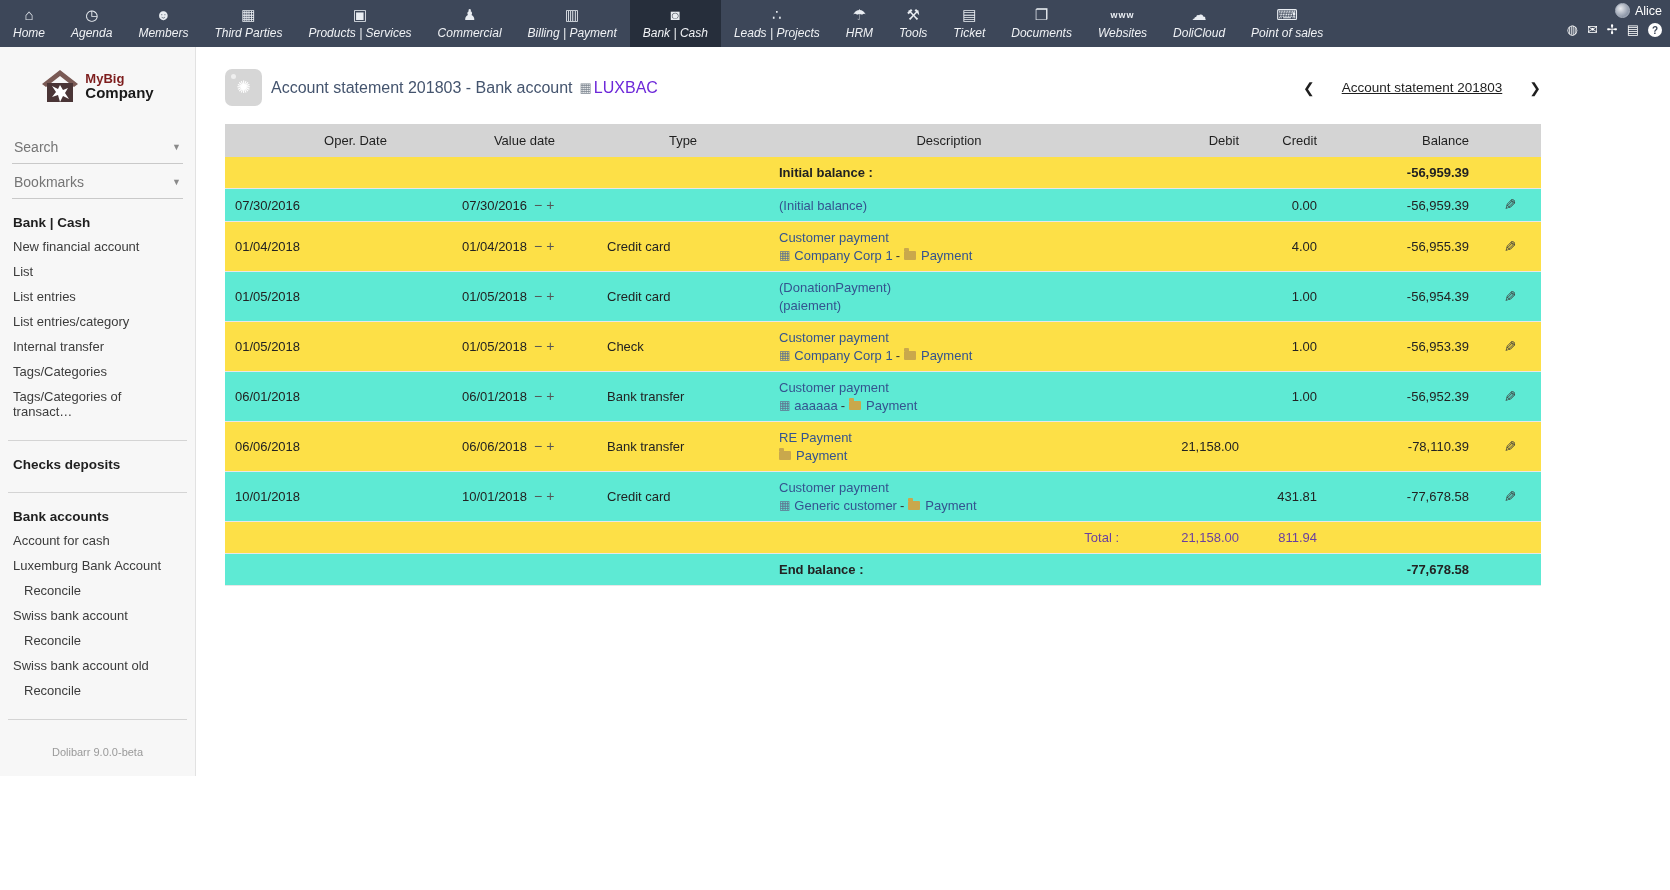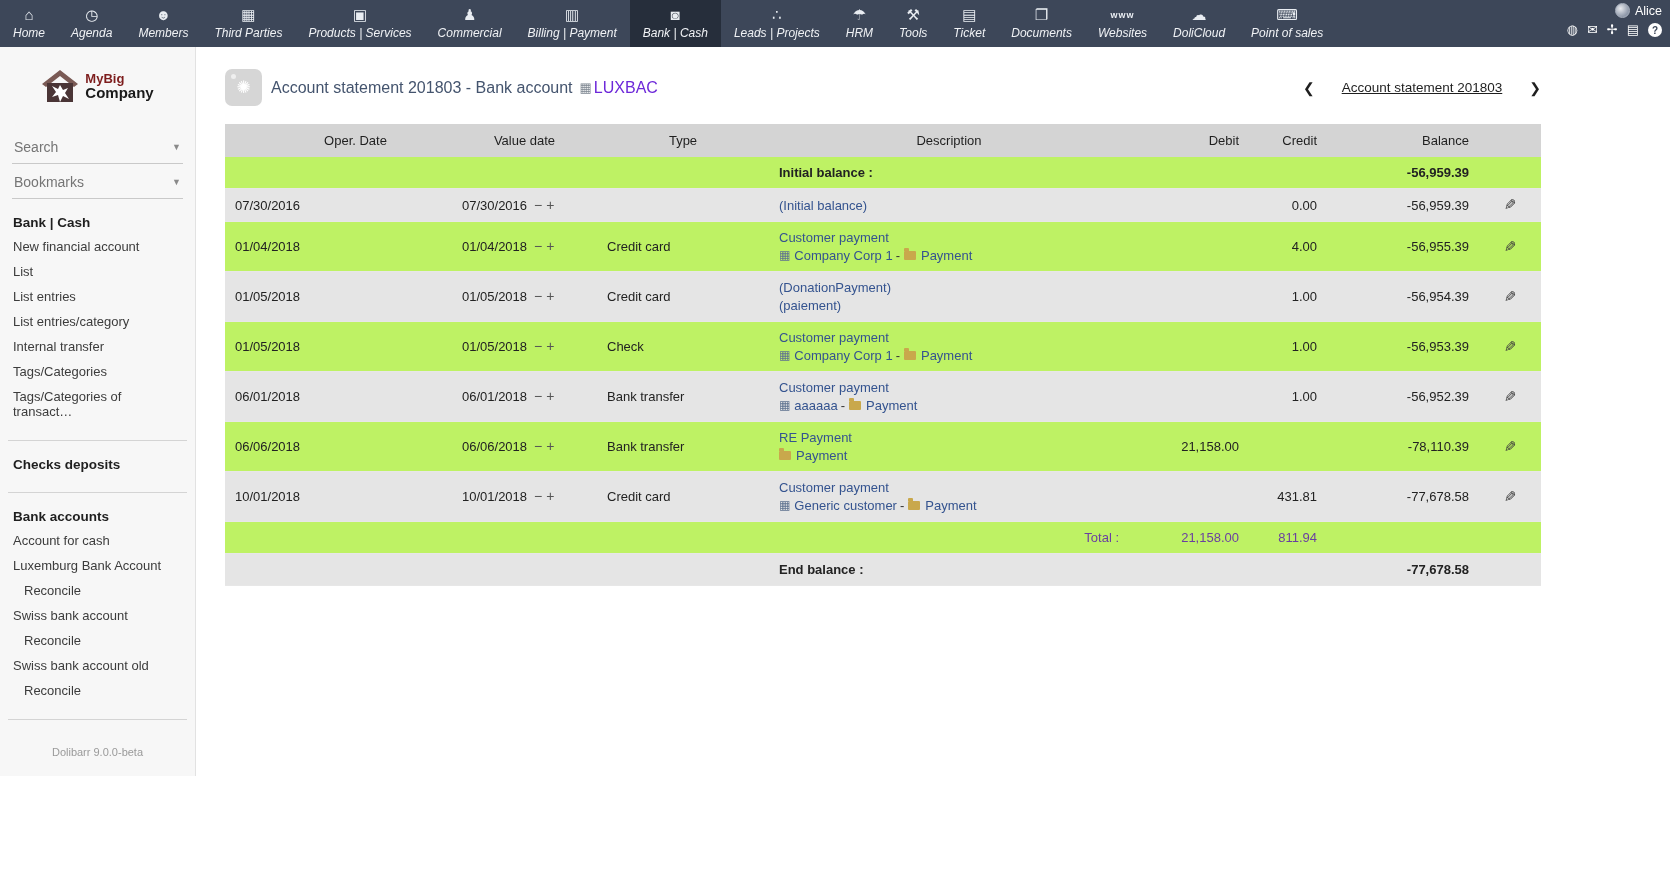--- a/index.html
+++ b/index.html
@@ -59,22 +59,22 @@
   .pager .chev { font-size:14px; color:#1f1f1f; font-weight:bold; cursor:pointer; }
   .pager a { color:#1f1f1f; font-size:13.5px; text-decoration:underline; cursor:pointer; }
 
   
   table.liste { width:1316px; border-collapse:collapse; table-layout:fixed; font-size:13px; color:#222; }
   table.liste th { background:#d4d4d4; font-weight:normal; color:#1f1f1f; height:33px; padding:0 10px; }
   table.liste td { padding:7px 10px; border-bottom:1px solid #e7e7e7; vertical-align:middle; line-height:17px; }
   th.l, td.l { text-align:center; }
   th.r, td.r { text-align:right; }
   .colpad th:first-child, td.firstcol { padding-left:44px; }
-  tr.roweven { background:#bef264;margin-top:16px; }
-  tr.rowodd  { background:#e5e5e5; }
+  tr.roweven { background:#fde047;margin-top:16px; }
+  tr.rowodd  { background:#5eead4; }
   .bold { font-weight:bold; }
   a.dlink { color:#34538f; text-decoration:none; cursor:pointer; }
   .desc2 { display:flex; align-items:center; gap:0; margin-top:1px; }
   .bldg { color:#5f7390; font-size:12px; margin-right:4px; }
   .sep { color:#333; margin:0 4px 0 3px; }
   .folder-icon { display:inline-block; width:12px; height:9px; background:#c9a84c; border-radius:1px;
                  position:relative; margin-right:5px; flex-shrink:0; }
   .folder-icon::before { content:""; position:absolute; top:-3px; left:0; width:5px; height:3px;
                          background:#c9a84c; border-radius:1px 1px 0 0; }
   .adjust { color:#555; font-size:14px; margin-left:7px; text-decoration:none; cursor:pointer; }

